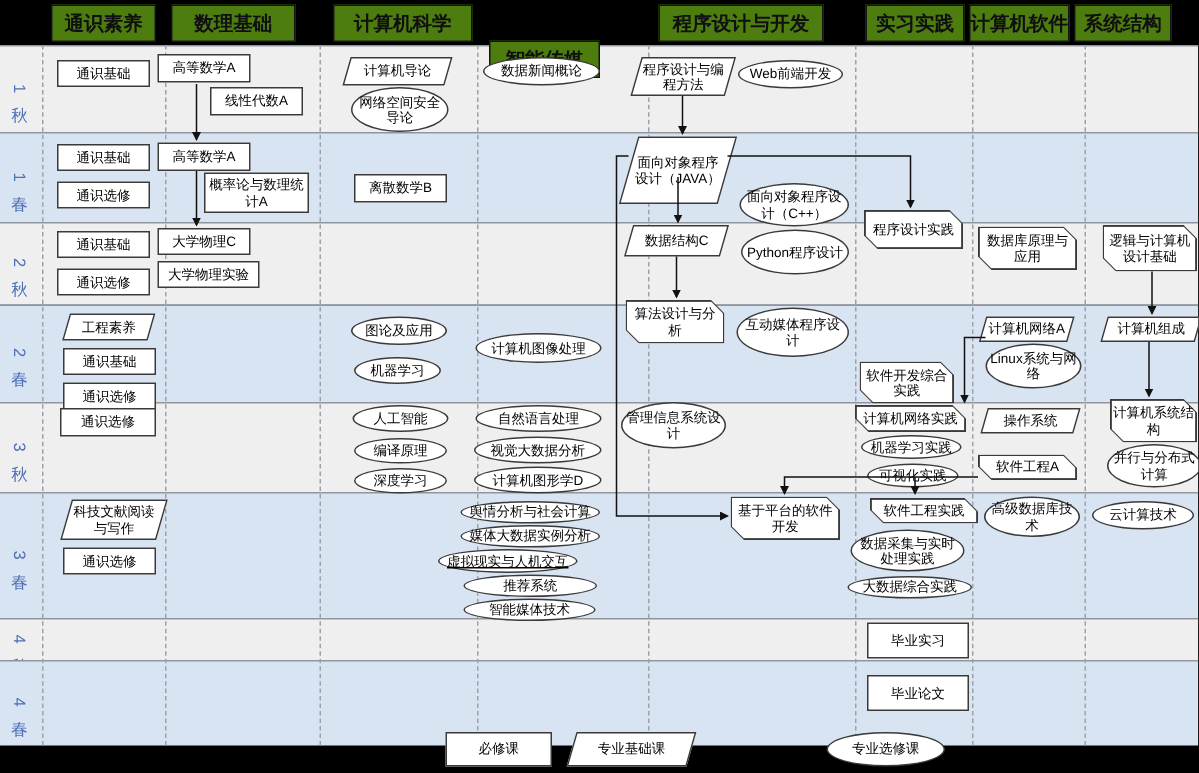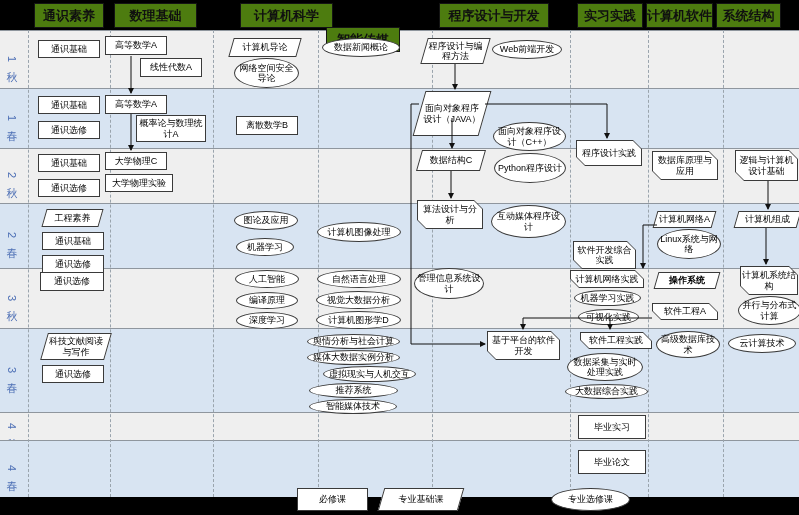--- a/index.html
+++ b/index.html
@@ -65,21 +65,21 @@
       <div class="col-sep" style="left: 213px;"></div>
       <div class="col-sep" style="left: 318px;"></div>
       <div class="col-sep" style="left: 432px;"></div>
       <div class="col-sep" style="left: 570px;"></div>
       <div class="col-sep" style="left: 648px;"></div>
       <div class="col-sep" style="left: 723px;"></div>
     </div>
   <div>
       <div class="col-header" style="left: 34px; width: 70px;">通识素养</div>
       <div class="col-header" style="left: 114px; width: 83px;">数理基础</div>
-      <div class="col-header" style="left: 240px; width: 93px;">计算机科学</div>
+      <div class="col-header" style="left: 222px; width: 93px;">计算机科学</div>
       <div class="col-header" style="left: 326px; width: 74px; margin-top: 24px;">智能传媒</div>
       <div class="col-header" style="left: 439px; width: 110px;">程序设计与开发</div>
       <div class="col-header" style="left: 577px; width: 66px;">实习实践</div>
       <div class="col-header" style="left: 646px; width: 67px;">计算机软件</div>
       <div class="col-header" style="left: 716px; width: 65px;">系统结构</div>
     </div>
   <div>
       <div class="course required" style="left: 38px; top: 40px; width: 62px; height: 18px;">
         <span class="lbl">通识基础</span>
       </div>
@@ -220,21 +220,21 @@
       <div class="course core" style="left: 570px; top: 270px; width: 74px; height: 18px;">
         <div class="inner"></div>
         <span class="lbl">计算机网络实践</span>
       </div>
       <div class="course elective" style="left: 574px; top: 290px; width: 67px; height: 16px;">
         <span class="lbl">机器学习实践</span>
       </div>
       <div class="course elective" style="left: 578px; top: 309px; width: 61px; height: 16px;">
         <span class="lbl">可视化实践</span>
       </div>
-      <div class="course foundation" style="left: 656px; top: 272px; width: 62px; height: 17px; font-weight: bold;">
+      <div class="course foundation" style="left: 656px; top: 272px; width: 62px; height: 17px;">
         <span class="lbl">操作系统</span>
       </div>
       <div class="course core" style="left: 652px; top: 303px; width: 66px; height: 17px;">
         <div class="inner"></div>
         <span class="lbl">软件工程A</span>
       </div>
       <div class="course core" style="left: 740px; top: 266px; width: 58px; height: 29px;">
         <div class="inner"></div>
         <span class="lbl">计算机系统结构</span>
       </div>
@@ -246,21 +246,21 @@
       </div>
       <div class="course required" style="left: 42px; top: 365px; width: 62px; height: 18px;">
         <span class="lbl">通识选修</span>
       </div>
       <div class="course elective" style="left: 307px; top: 334px; width: 93px; height: 15px;">
         <span class="lbl">舆情分析与社会计算</span>
       </div>
       <div class="course elective" style="left: 307px; top: 350px; width: 93px; height: 15px;">
         <span class="lbl">媒体大数据实例分析</span>
       </div>
-      <div class="course elective" style="left: 323px; top: 366px; width: 93px; height: 16px;">
+      <div class="course elective" style="left: 292px; top: 366px; width: 93px; height: 16px; text-decoration: underline;">
         <span class="lbl">虚拟现实与人机交互</span>
       </div>
       <div class="course elective" style="left: 309px; top: 383px; width: 89px; height: 15px;">
         <span class="lbl">推荐系统</span>
       </div>
       <div class="course elective" style="left: 309px; top: 399px; width: 88px; height: 15px;">
         <span class="lbl">智能媒体技术</span>
       </div>
       <div class="course core" style="left: 487px; top: 331px; width: 73px; height: 29px;">
         <div class="inner"></div>

